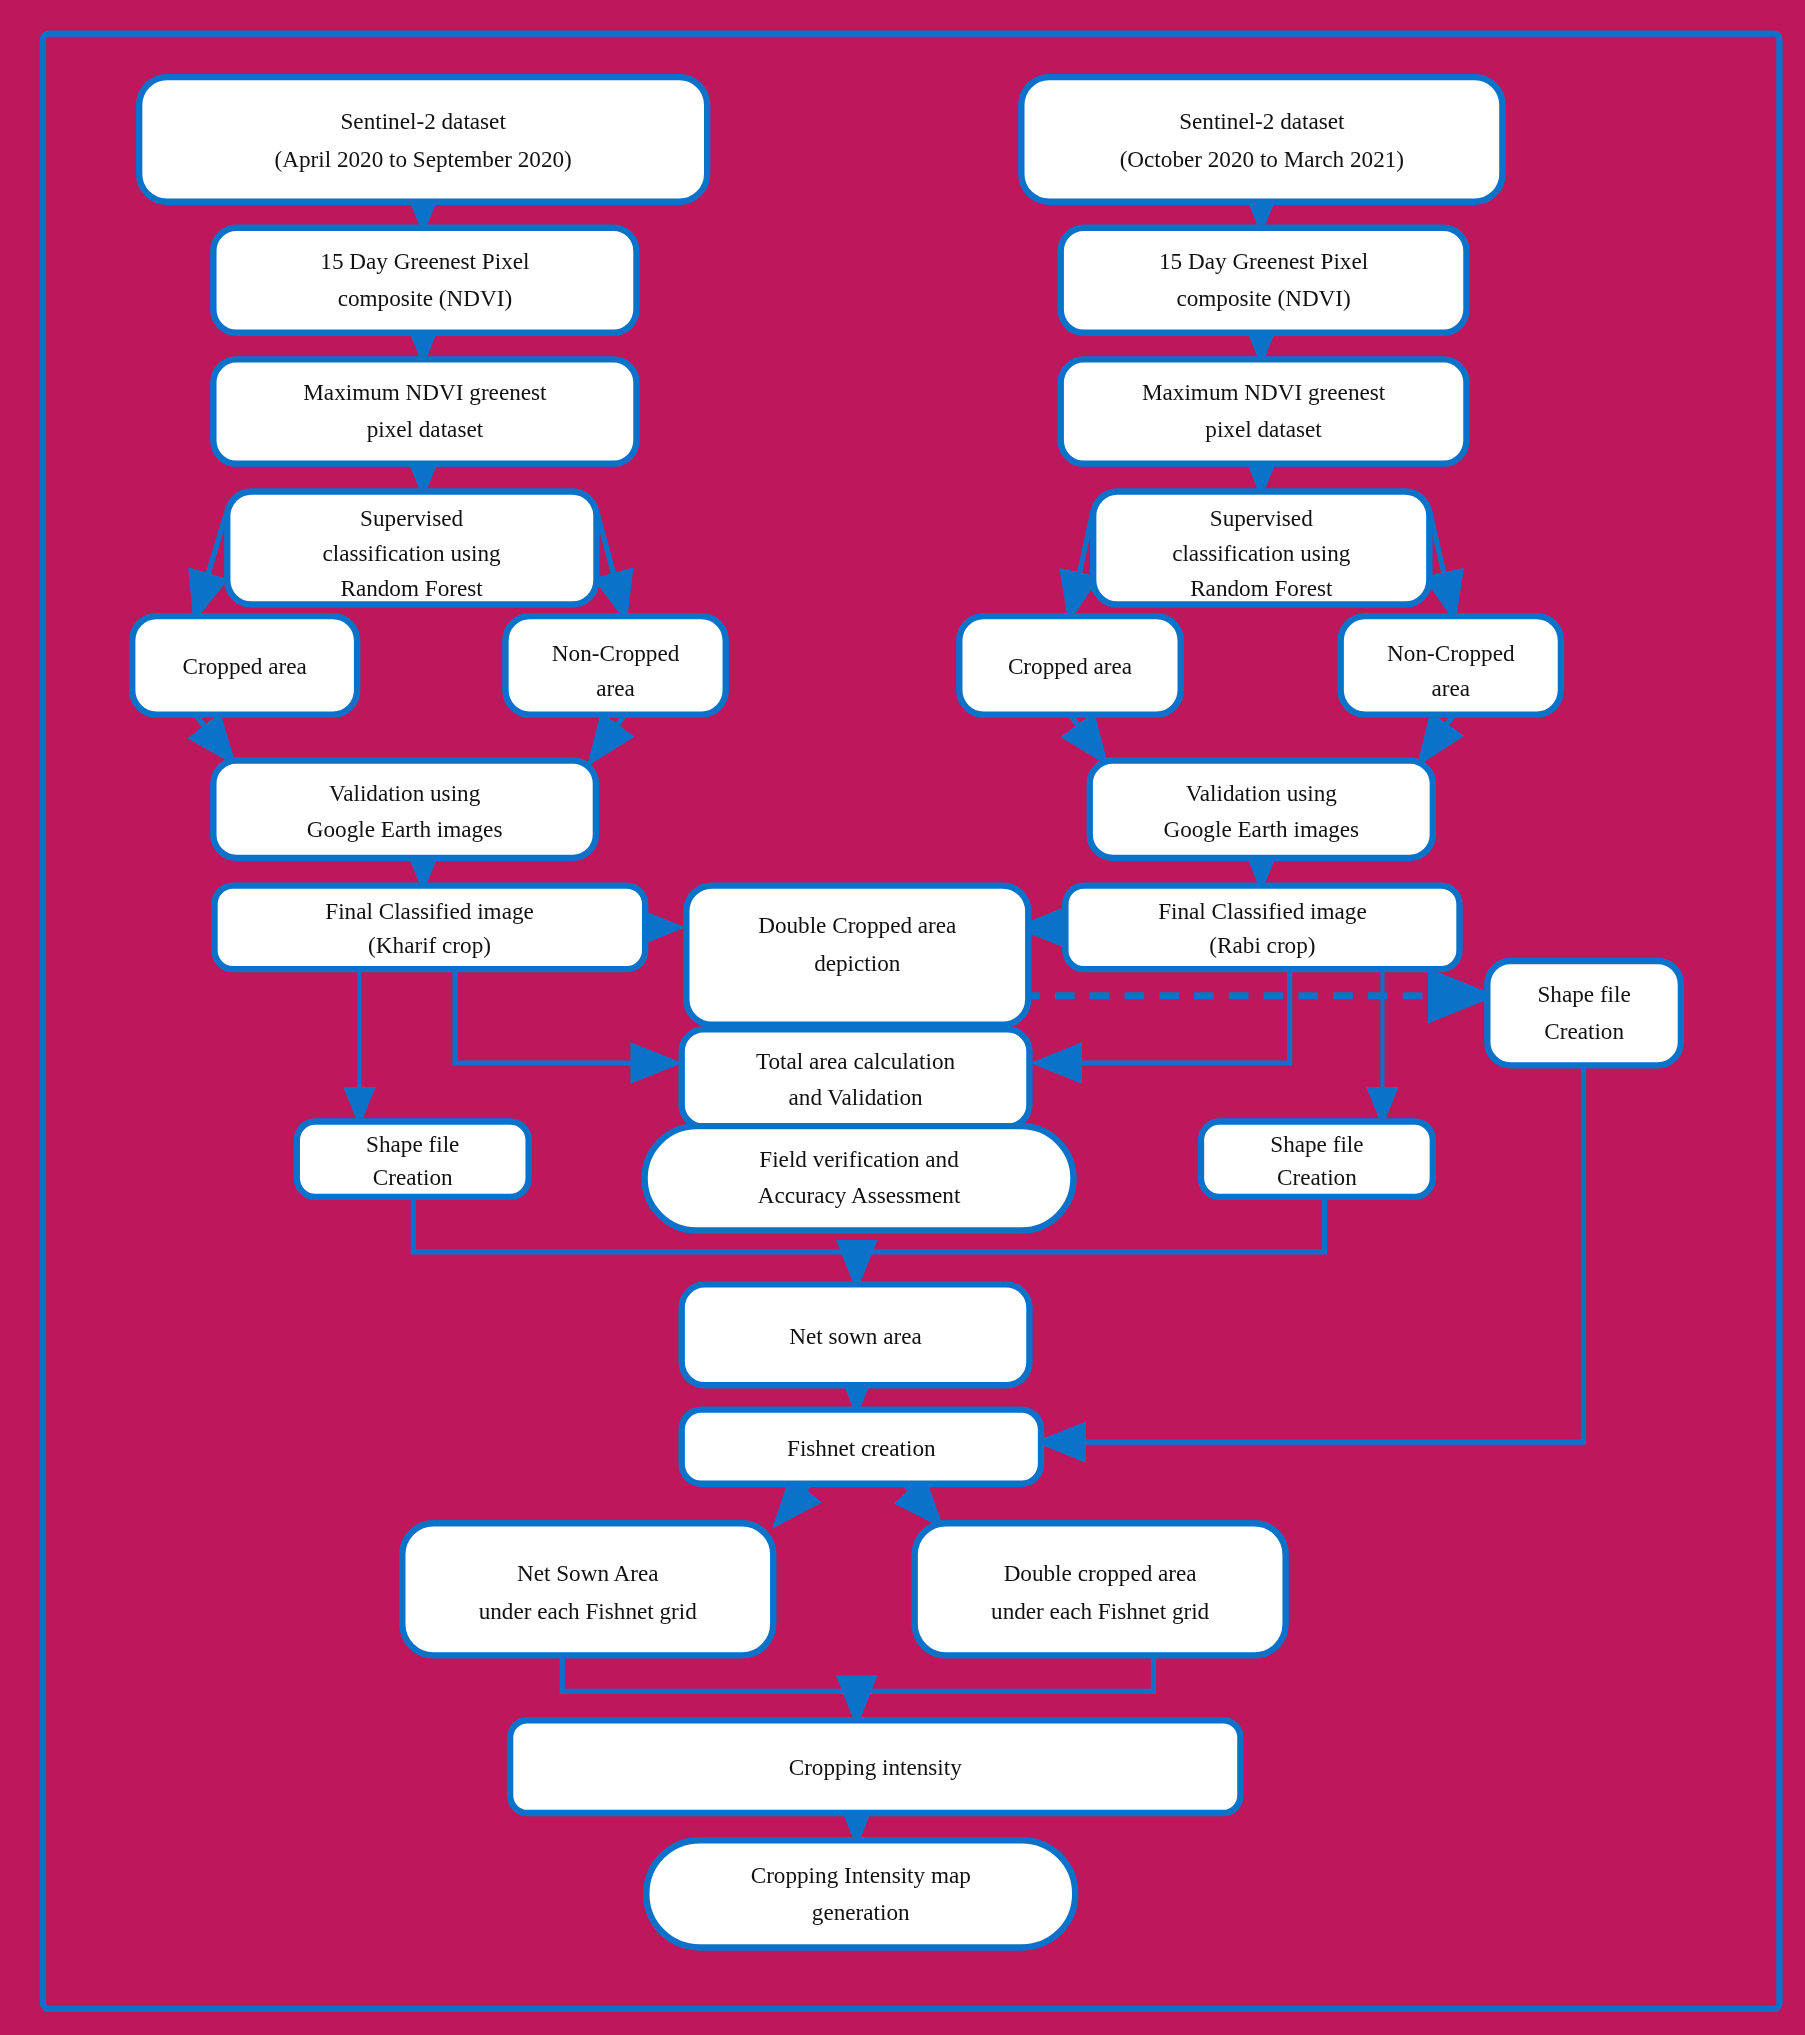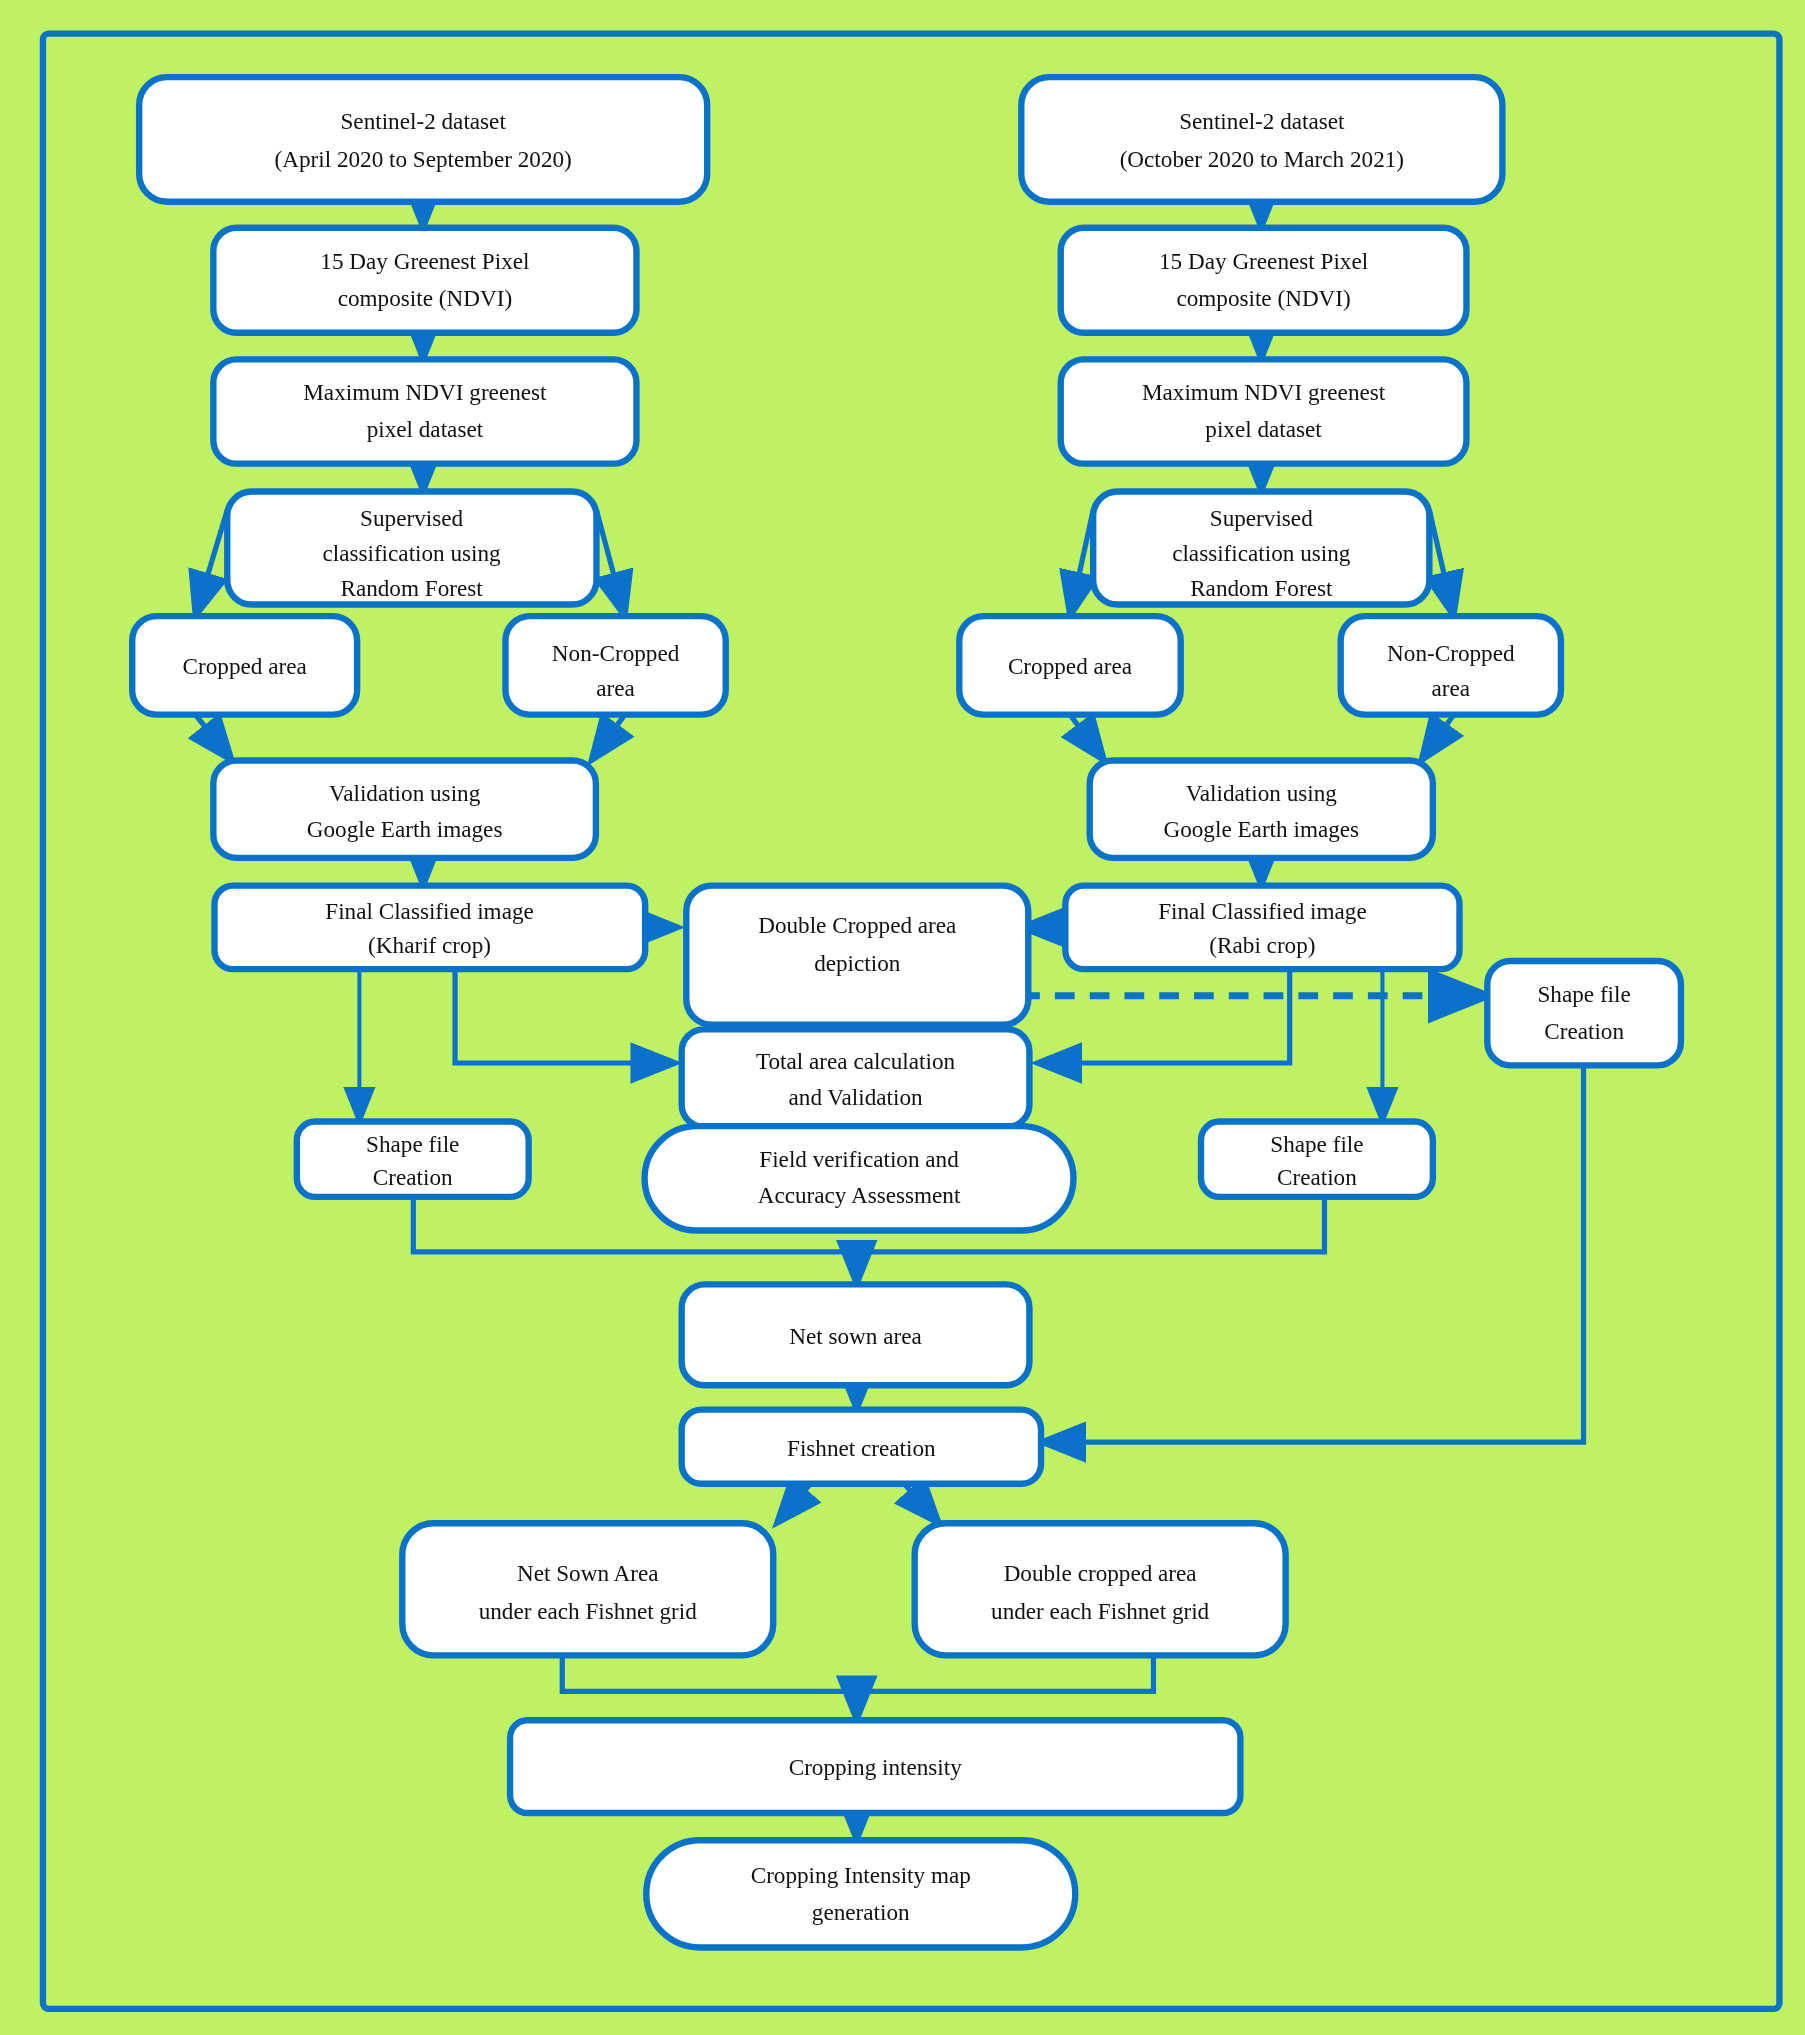--- a/index.html
+++ b/index.html
@@ -1,18 +1,18 @@
 <!DOCTYPE html>
 <html style="font-size:9.3px"><head>
 <meta charset="utf-8">
 <title>Methodology Flowchart</title>
 <style>
   html,body{margin:0;padding:0;background:#ffffff;}
   body{width:1805px;height:2035px;font-family:"Liberation Serif",serif;}
-  #stage{position:relative;width:1805px;height:2035px;background:#bef264;overflow:hidden;}
+  #stage{position:relative;width:1805px;height:2035px;background:#be185d;overflow:hidden;}
   svg#flow{position:absolute;left:0;top:0;width:1805px;height:2035px;}
   .node-rect{fill:#ffffff;stroke:#0b72c9;stroke-width:11;}
   .node-term{fill:#ffffff;stroke:#0b72c9;stroke-width:11;}
   .edge{stroke:#0b72c9;stroke-width:9;fill:none;}
   .edge-thin{stroke:#0b72c9;stroke-width:7;fill:none;}
   .edge-dash{stroke:#0b72c9;stroke-width:12;fill:none;stroke-dasharray:34 26;}
   .frame{fill:none;stroke:#0b72c9;stroke-width:11;}
   .lbl{font-family:"Liberation Serif",serif;fill:#111111;text-anchor:middle;font-size:40px;}
 </style>
 </head>

